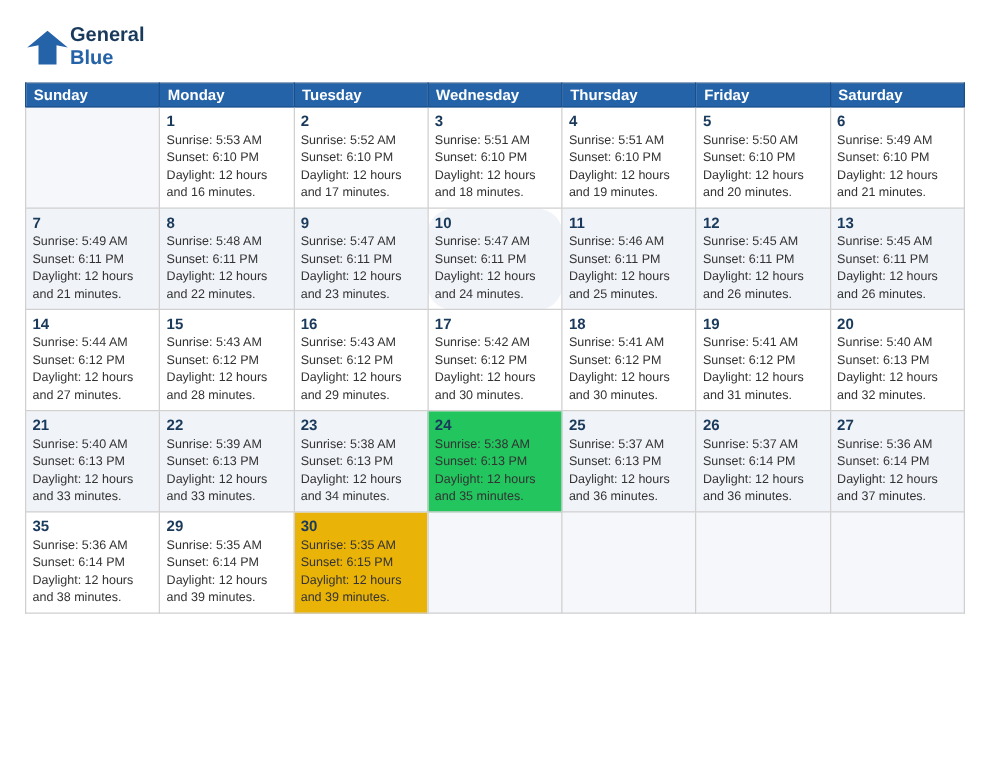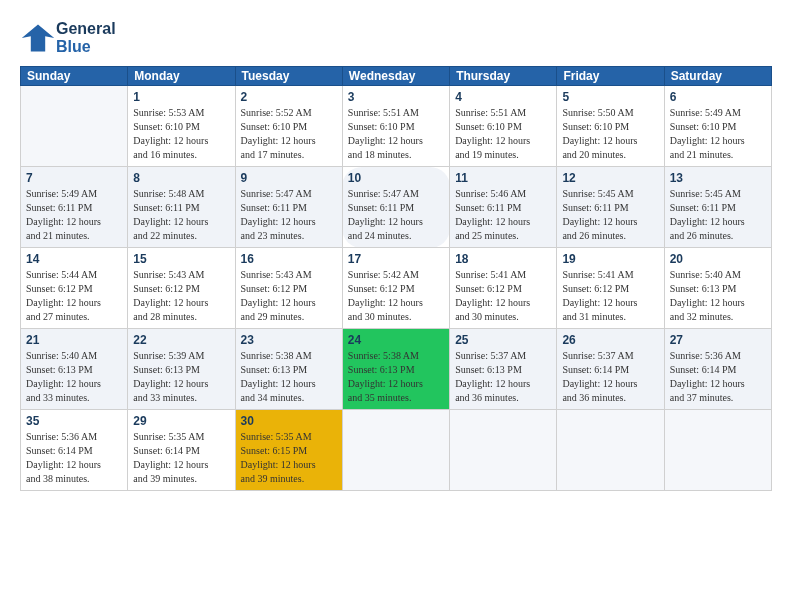--- a/index.html
+++ b/index.html
@@ -72,21 +72,20 @@
       font-weight: bold;
       font-size: 12px;
       color: #1a3a5c;
       display: block;
       margin-bottom: 2px;
     }
     .day-info {
       font-size: 10px;
       color: #333;
       line-height: 1.4;
-      font-family: Liberation Serif, serif;
     }
     .empty-cell {
       background: #f5f7fa !important;
     }
     .calendar tr:nth-child(odd) td {
       background: #fff;
     }
     
     .row-even td { background: #f0f3f8; }
     .row-odd td { background: #ffffff; }

